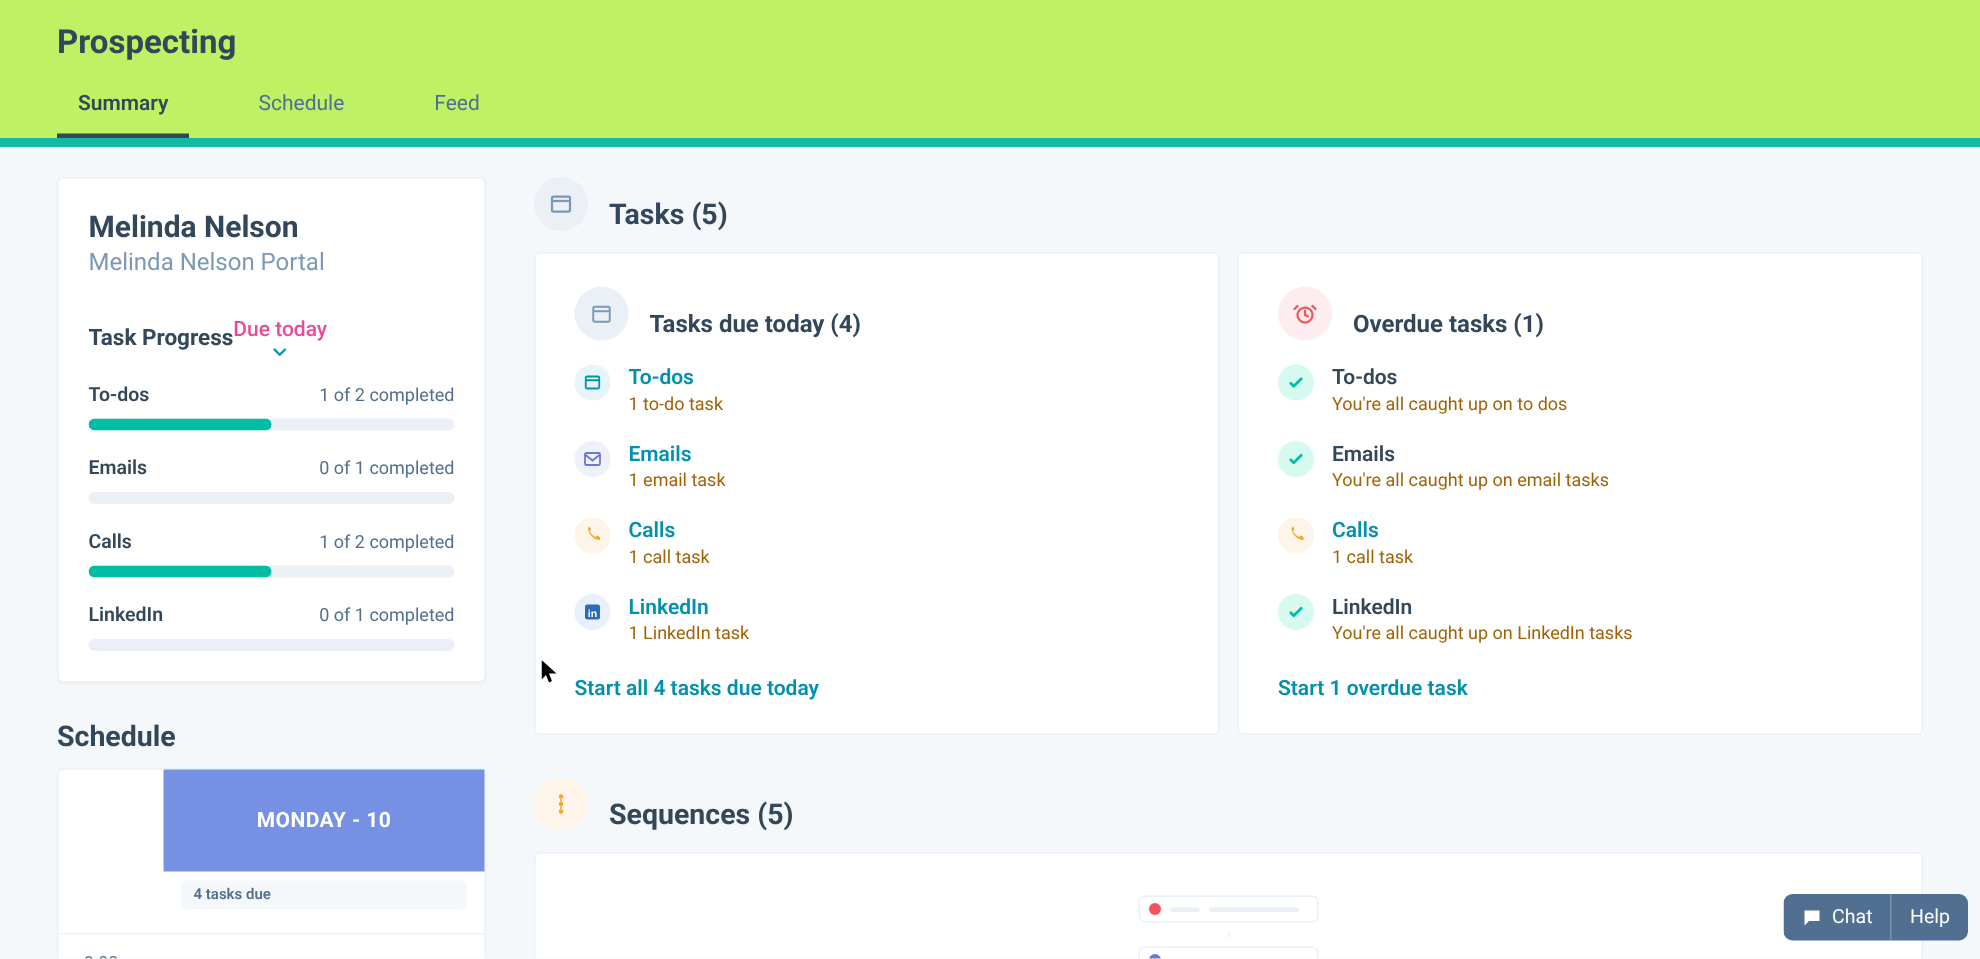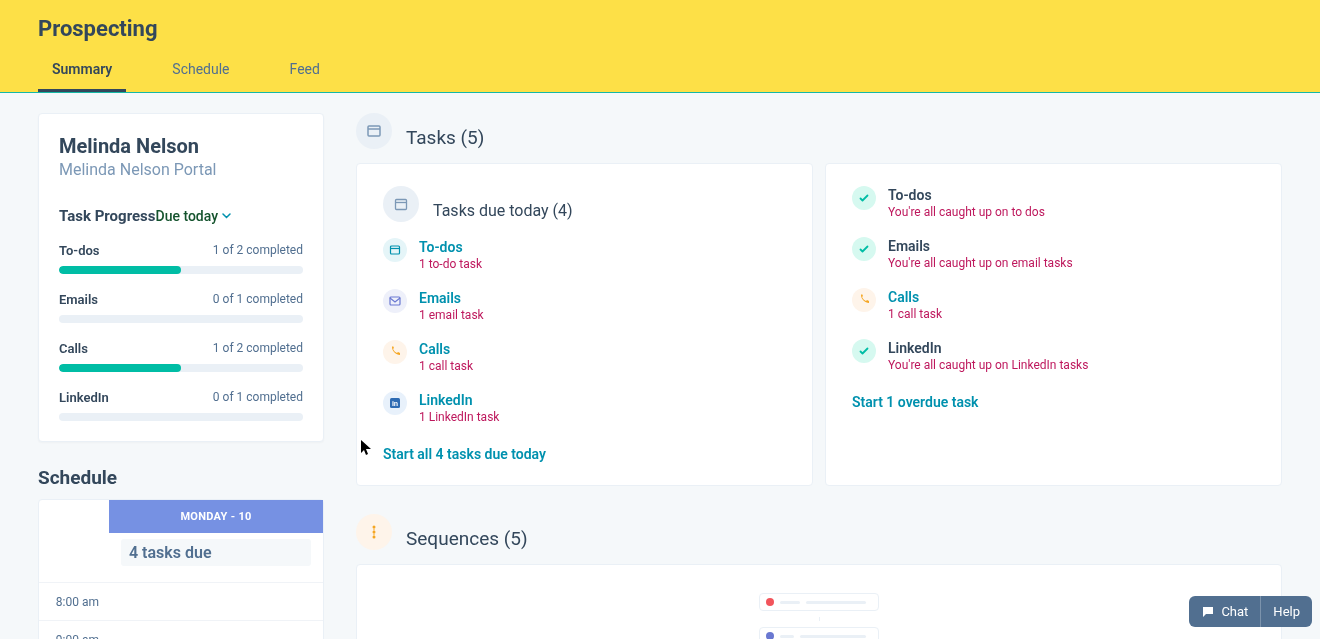--- a/index.html
+++ b/index.html
@@ -6,22 +6,22 @@
   body {
     font-family: -apple-system, BlinkMacSystemFont, "Segoe UI", Roboto, Helvetica, Arial, sans-serif;
     background: #f5f8fa;
     color: #33475b;
     width: 1320px;
     height: 639px;
     overflow: hidden;
     position: relative;
   }
   .topbar {
-    background: #fde047;
-    border-bottom: 1px solid #14b8a6;
+    background: #bef264;
+    border-bottom: 6px solid #14b8a6;
   }
   .page-title {
     font-size: 22px;
     font-weight: 700;
     color: #33475b;
     padding: 16px 38px 4px;
   }
   .tabs {
     display: flex;
     gap: 32px;
@@ -57,82 +57,82 @@
     box-shadow: 0 1px 2px rgba(0,0,0,0.03);
   }
   .user-name { font-size: 20px; font-weight: 700; color: #33475b; }
   .portal-name { font-size: 16px; color: #7c98b6; margin-top: 2px; }
   .task-progress-header {
     display: flex; align-items: center;
     margin-top: 28px;
   }
   .task-progress-title { font-size: 15px; font-weight: 700; }
   .due-dropdown {
-    color: #14532d; font-size: 14px; font-weight: 500; cursor: pointer;
-    display: flex; align-items: center; gap: 4px;
+    color: #ec4899; font-size: 14px; font-weight: 500; cursor: pointer;
+    display: flex; align-items: center; gap: 4px; flex-direction: column;
   }
   .progress-item { margin-top: 18px; }
   .progress-row { display: flex; justify-content: space-between; font-size: 13px; }
   .progress-label { font-weight: 600; }
   .progress-count { color: #516f90; font-size: 12px; }
   .progress-bar-bg {
     height: 8px; background: #eaf0f6; border-radius: 4px; margin-top: 8px; overflow: hidden;
   }
   .progress-bar-fill {
     height: 100%; background: #00bda5; border-radius: 4px;
   }
 
   .schedule-title { font-size: 19px; font-weight: 700; margin: 24px 0 10px; }
   .schedule-box {
     background: #fff; border: 1px solid #eaf0f6; border-radius: 4px;
   }
   .schedule-day-header {
-    background: #7691e3; color: #fff; font-size: 11px; font-weight: 700;
-    text-align: center; padding: 10px 0; margin-left: 70px;
+    background: #7691e3; color: #fff; font-size: 14px; font-weight: 700;
+    text-align: center; padding: 26px 0; margin-left: 70px;
     letter-spacing: 0.3px;
   }
   .schedule-tasks-bar {
     margin: 6px 12px 16px 82px; background: #f5f8fa; padding: 4px 8px;
-    font-size: 16px; font-weight: 600; color: #516f90; border-radius: 3px;
+    font-size: 10px; font-weight: 600; color: #516f90; border-radius: 3px;
   }
   .schedule-slot {
     display: flex; align-items: center; height: 38px;
     border-top: 1px solid #f0f3f7; font-size: 12px; color: #516f90;
   }
   .schedule-time { width: 70px; text-align: right; padding-right: 10px; }
 
   .section-header {
     display: flex; align-items: center; gap: 14px; margin-bottom: 14px;
   }
   .section-icon {
     width: 36px; height: 36px; border-radius: 50%;
     display: flex; align-items: center; justify-content: center;
     flex: 0 0 auto;
   }
-  .section-header-title { font-size: 19px; font-weight: 400; margin-top: 12px; }
+  .section-header-title { font-size: 19px; font-weight: 700; margin-top: 12px; }
 
   .task-cards-row { display: flex; gap: 12px; }
   .task-card {
     flex: 1; background: #fff; border: 1px solid #eaf0f6; border-radius: 4px;
     padding: 22px 26px;
   }
   .task-card .section-header { margin-bottom: 16px; }
   .task-card .section-header-title { font-size: 16px; }
 
   .task-row { display: flex; gap: 12px; margin-bottom: 18px; }
   .task-row:last-of-type { margin-bottom: 14px; }
   .task-row-icon {
     width: 24px; height: 24px; border-radius: 50%;
     display: flex; align-items: center; justify-content: center;
     font-size: 11px; flex: 0 0 auto;
   }
   .task-row-body { padding-top: 1px; }
   .task-row-title { font-weight: 600; font-size: 14px; }
   .task-row-title.link { color: #0091ae; cursor: pointer; }
-  .task-row-sub { font-size: 12px; color: #be185d; margin-top: 2px; }
+  .task-row-sub { font-size: 12px; color: #a16207; margin-top: 2px; }
 
   .card-action-link { color: #0091ae; font-weight: 600; font-size: 14px; cursor: pointer; margin-top: 8px; display: inline-block;}
 
   .sequences-card {
     background: #fff; border: 1px solid #eaf0f6; border-radius: 4px;
     margin-top: 12px; padding: 28px; min-height: 120px;
     display: flex; justify-content: center; align-items: flex-start;
   }
   .seq-stack { display: flex; flex-direction: column; align-items: center; gap: 6px;}
   .seq-row {
@@ -320,20 +320,30 @@
               <div class="task-row-body">
                 <div class="task-row-title link">LinkedIn</div>
                 <div class="task-row-sub">1 LinkedIn task</div>
               </div>
             </div>
           </div>
         <a class="card-action-link">Start all 4 tasks due today</a>
       </div>
 
       <div class="task-card">
+        <div class="section-header">
+          <div class="section-icon icon-bg-red">
+            <svg width="16" height="16" viewBox="0 0 16 16">
+                <circle cx="8" cy="9" r="5" fill="none" stroke="#f2545b" stroke-width="1.5"></circle>
+                <path d="M8 6v3l2 1" stroke="#f2545b" stroke-width="1.5" fill="none" stroke-linecap="round"></path>
+                <path d="M3 3l-2 2M13 3l2 2" stroke="#f2545b" stroke-width="1.5" stroke-linecap="round"></path>
+              </svg>
+          </div>
+          <div class="section-header-title">Overdue tasks (1)</div>
+        </div>
         <div id="overdue-rows">
             <div class="task-row">
               <div class="task-row-icon icon-bg-check">
                 <svg width="12" height="12" viewBox="0 0 12 12">
                   <path d="M2.5 6.5l2 2 5-5" fill="none" stroke="#00bda5" stroke-width="1.8" stroke-linecap="round" stroke-linejoin="round"></path>
                 </svg>
               </div>
               <div class="task-row-body">
                 <div class="task-row-title">To-dos</div>
                 <div class="task-row-sub">You're all caught up on to dos</div>

